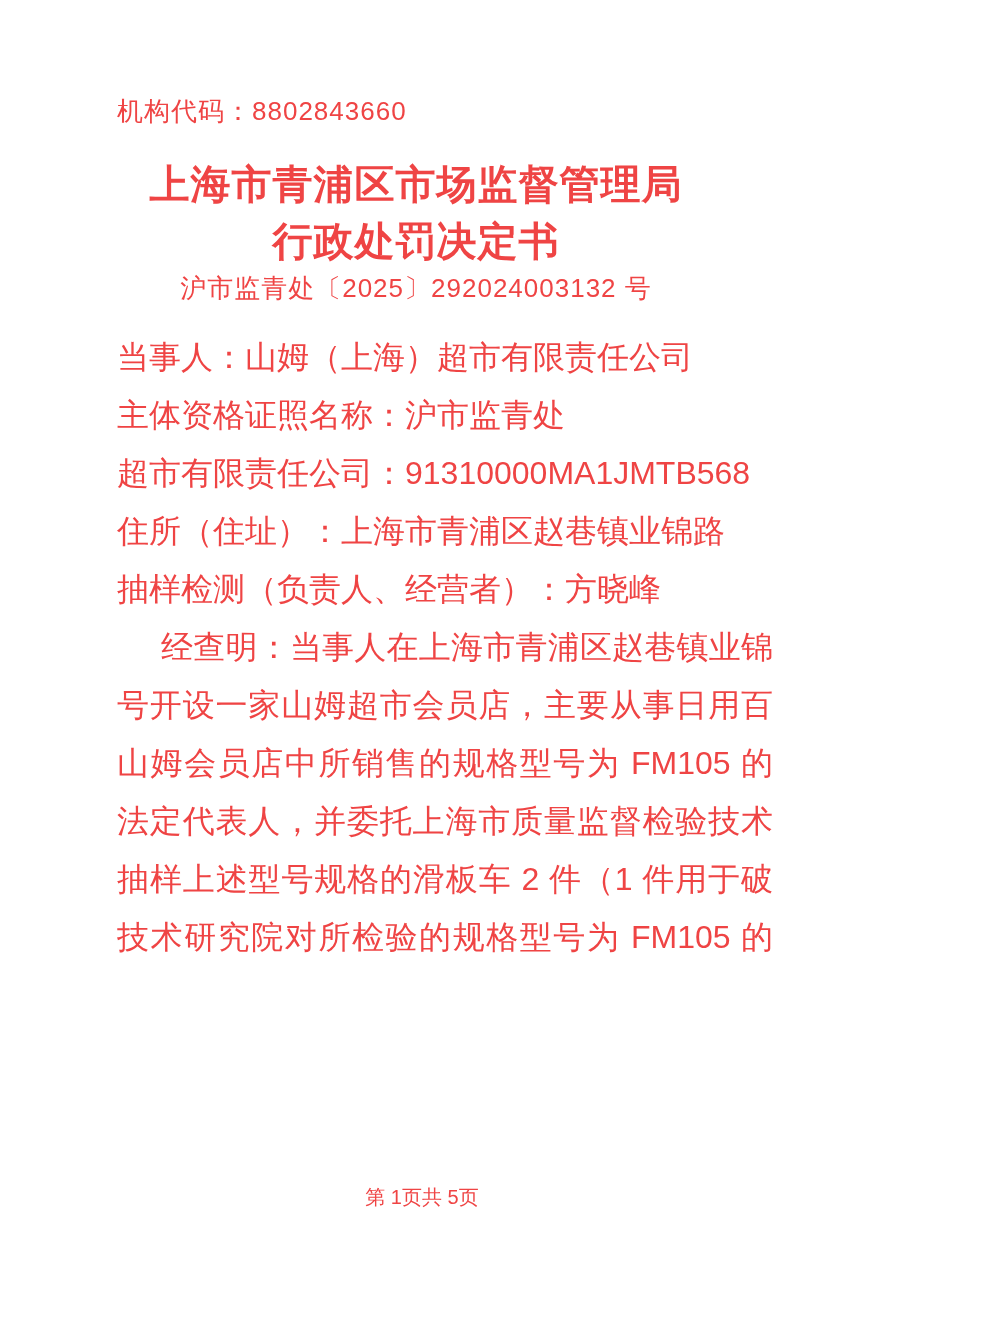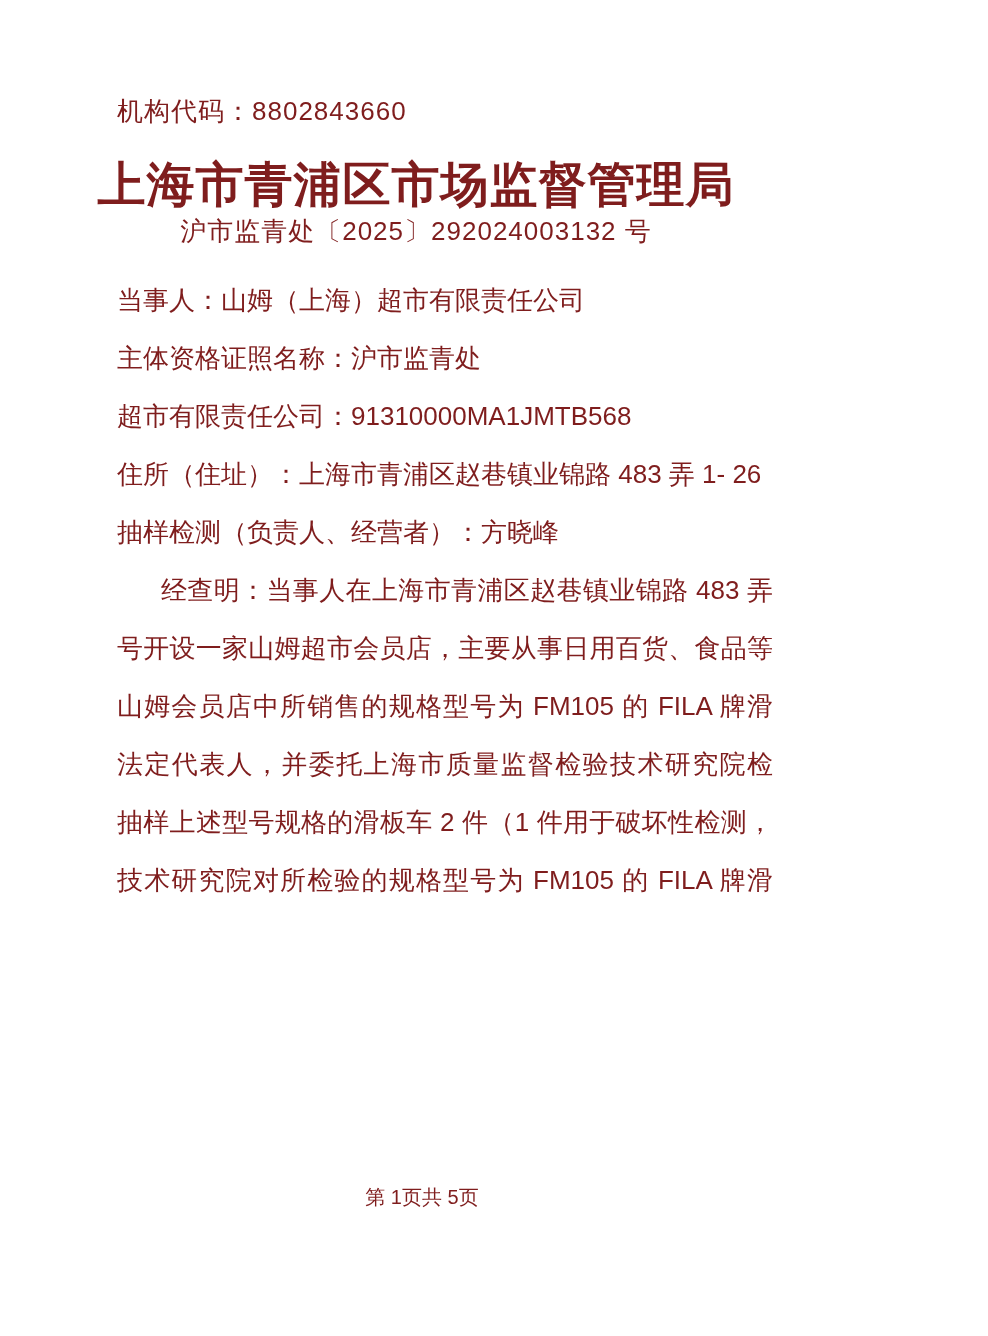--- a/index.html
+++ b/index.html
@@ -5,53 +5,53 @@
   html, body {
     margin: 0;
     padding: 0;
     background: #ffffff;
   }
   .page {
     position: relative;
     width: 832px;
     height: 1336px;
     background: #ffffff;
-    color: #7f1d1d;
+    color: #ef4444;
     overflow: hidden;
     font-family: "Liberation Sans", serif;
   }
   
   .org-code {
     padding-top: 94px;
     margin-left: 117px;
     font-size: 26px;
     line-height: 34px;
     letter-spacing: 1px;
   }
   
   .title {
     margin-top: 28px;
     text-align: center;
     font-weight: bold;
-    font-size: 48px;
+    font-size: 40px;
     line-height: 57px;
     font-family: "Liberation Serif", serif;
     letter-spacing: 1px;
   }
   
   .doc-number {
     text-align: center;
     font-size: 26px;
     line-height: 36px;
     letter-spacing: 1px;
   }
   
   .body-text {
     margin: 22px 59px 0 117px;
-    font-size: 26px;
+    font-size: 32px;
   }
   .line {
     height: 58px;
     line-height: 58px;
     overflow: hidden;
     text-align: justify;
     text-align-last: justify;
     text-justify: inter-character;
   }
   .line.no-fill {
@@ -74,20 +74,21 @@
 </style>
 </head>
 <body>
 
 <div class="page">
 
   <div class="org-code">机构代码：8802843660</div>
 
   <div class="title">
     <div>上海市青浦区市场监督管理局</div>
+    <div>行政处罚决定书</div>
   </div>
 
   <div class="doc-number">沪市监青处〔2025〕292024003132 号</div>
 
   <div class="body-text">
 
       <div class="line no-fill">当事人：山姆（上海）超市有限责任公司</div>
 
       <div class="line no-fill">主体资格证照名称：沪市监青处</div>
 

